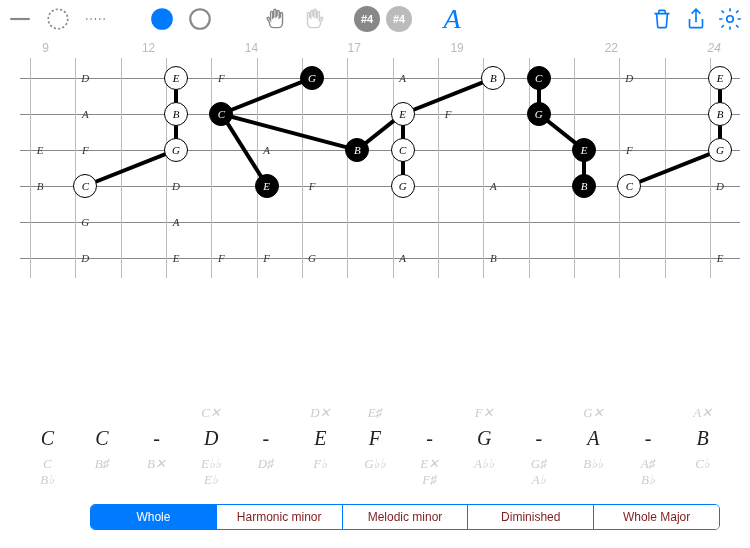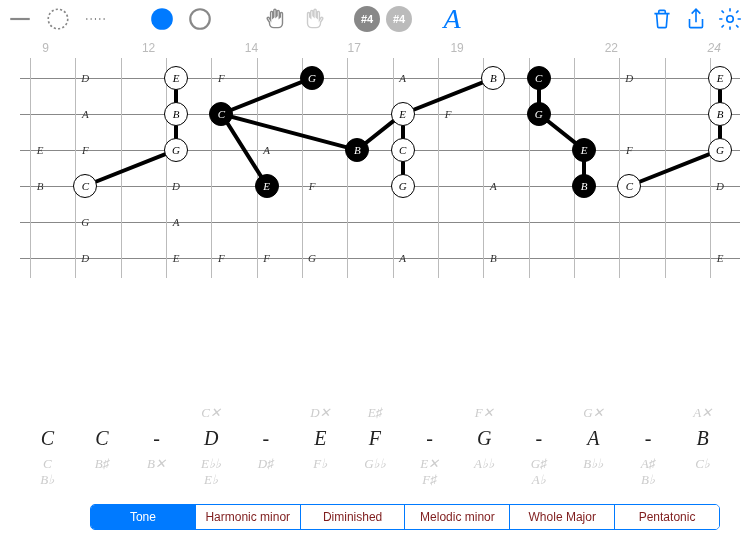--- a/index.html
+++ b/index.html
@@ -271,19 +271,18 @@
       <div class="scale-cell">F♯</div>
       <div class="scale-cell"></div>
       <div class="scale-cell">A♭</div>
       <div class="scale-cell"></div>
       <div class="scale-cell">B♭</div>
       <div class="scale-cell"></div>
     </div>
 </div>
 
 <div class="tabs" id="tabs">
-    <div class="tab active">Tone</div>
+    <div class="tab active">Whole</div>
     <div class="tab">Harmonic minor</div>
+    <div class="tab">Melodic minor</div>
     <div class="tab">Diminished</div>
-    <div class="tab">Melodic minor</div>
     <div class="tab">Whole Major</div>
-    <div class="tab">Pentatonic</div>
   </div>
 
 </body></html>

